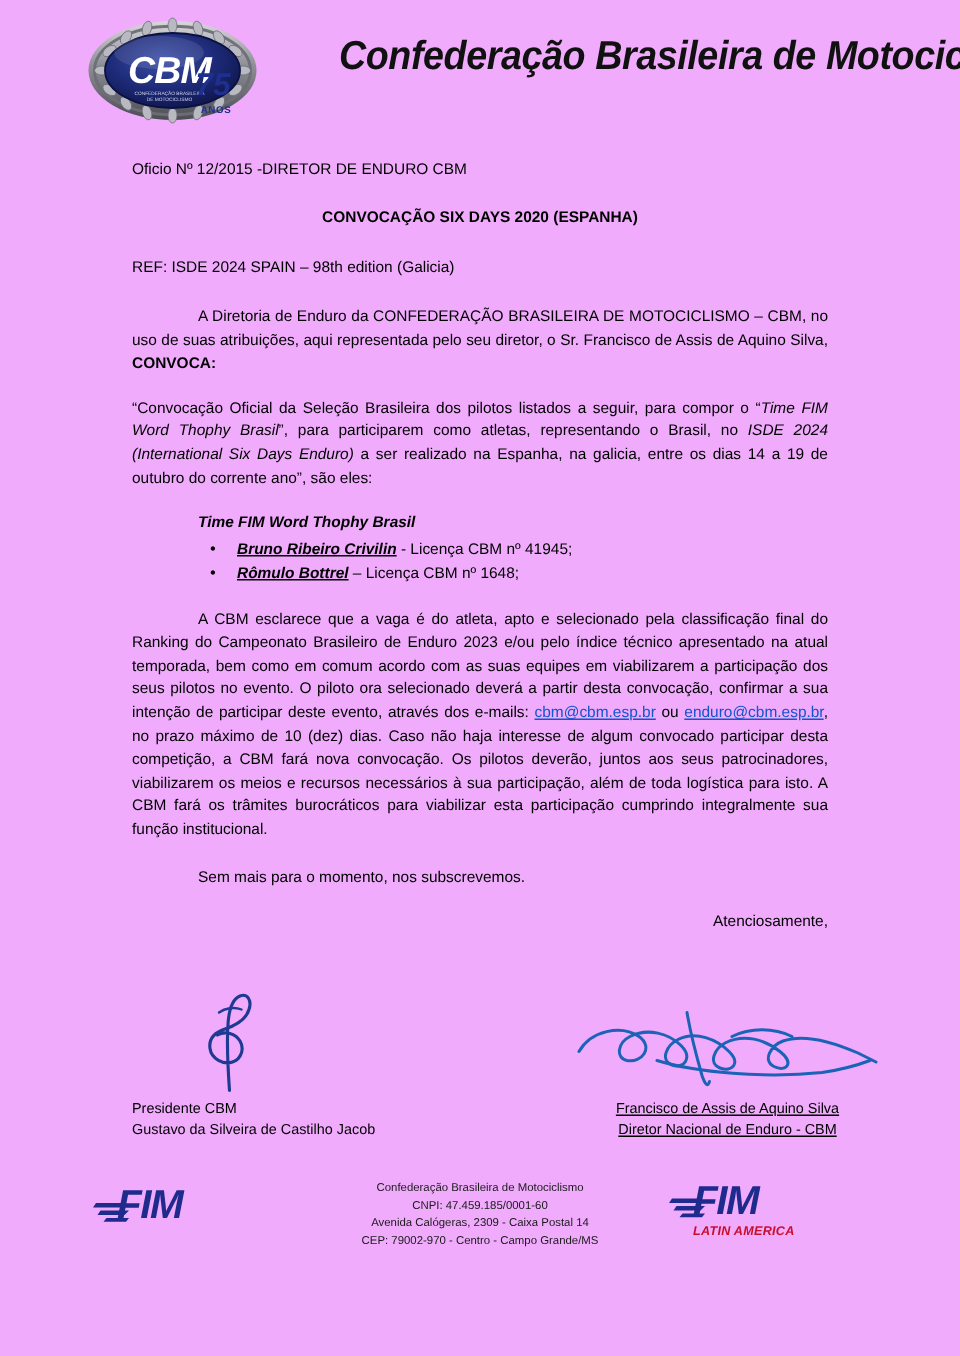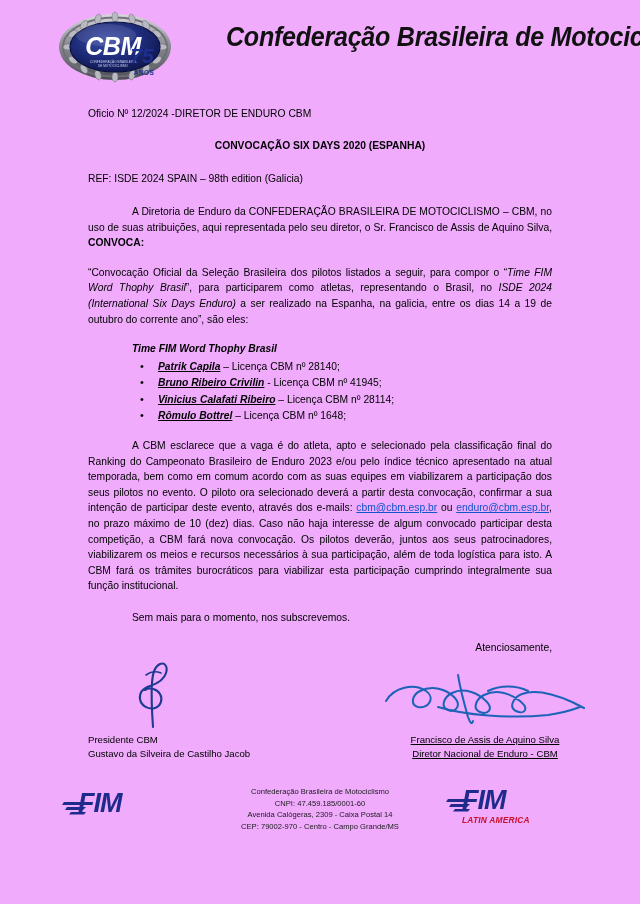--- a/index.html
+++ b/index.html
@@ -277,46 +277,40 @@
           <text x="88" y="64" text-anchor="middle" font-family="'Liberation Sans', sans-serif" font-size="6.5" font-weight="bold" fill="#1f2f8f" letter-spacing="0.4">ANOS</text>
         </g>
       </svg>
     </div>
 
     <div class="org-name">Confederação Brasileira de Motociclismo</div>
   </div>
 
   <div class="body-area">
 
-    <div class="doc-line oficio">Oficio Nº 12/2024 -DIRETOR DE ENDURO CBM</div>
+    <div class="doc-line oficio">Oficio Nº 12/2015 -DIRETOR DE ENDURO CBM</div>
 
 
     <div class="doc-title">CONVOCAÇÃO SIX DAYS 2020 (ESPANHA)</div>
 
     <div class="doc-line ref-line">REF: ISDE 2024 SPAIN – 98th edition (Galicia)</div>
 
     <p class="para indented spaced">
       <span>A Diretoria de Enduro da CONFEDERAÇÃO BRASILEIRA DE MOTOCICLISMO – CBM, no uso de suas atribuições, aqui representada pelo seu diretor, o Sr. Francisco de Assis de Aquino Silva, </span><b>CONVOCA:</b>
     </p>
 
     <p class="para">
       <span>“Convocação Oficial da Seleção Brasileira dos pilotos listados a seguir, para compor o “</span><i>Time FIM Word Thophy Brasil</i><span>”, para participarem como atletas, representando o Brasil, no </span><i>ISDE 2024 (International Six Days Enduro)</i><span> a ser realizado na Espanha, na galicia, entre os dias 14 a 19 de outubro do corrente ano”, são eles:</span>
     </p>
 
     <div class="team-block">
       <div class="team-title">Time FIM Word Thophy Brasil</div>
       <ul class="pilots">
         <li>
-          <span class="pilot-name">Patrik Capila</span><span> – Licença CBM nº 28140;</span>
-        </li>
-        <li>
           <span class="pilot-name">Bruno Ribeiro Crivilin</span><span> - Licença CBM nº 41945;</span>
-        </li>
-        <li>
-          <span class="pilot-name">Vinicius Calafati Ribeiro</span><span> – Licença CBM nº 28114;</span>
         </li>
         <li>
           <span class="pilot-name">Rômulo Bottrel</span><span> – Licença CBM nº 1648;</span>
         </li>
       </ul>
     </div>
 
     <p class="para indented" style="margin-top:14px;">
       <span>A CBM esclarece que a vaga é do atleta, apto e selecionado pela classificação final do Ranking do Campeonato Brasileiro de Enduro 2023 e/ou pelo índice técnico apresentado na atual temporada, bem como em comum acordo com as suas equipes em viabilizarem a participação dos seus pilotos no evento. O piloto ora selecionado deverá a partir desta convocação, confirmar a sua intenção de participar deste evento, através dos e-mails: </span><a href="#" class="mail-link">cbm@cbm.esp.br</a><span> ou </span><a href="#" class="mail-link">enduro@cbm.esp.br</a><span>, no prazo máximo de 10 (dez) dias. Caso não haja interesse de algum convocado participar desta competição, a CBM fará nova convocação. Os pilotos deverão, juntos aos seus patrocinadores, viabilizarem os meios e recursos necessários à sua participação, além de toda logística para isto. A CBM fará os trâmites burocráticos para viabilizar esta participação cumprindo integralmente sua função institucional.</span>
     </p>

